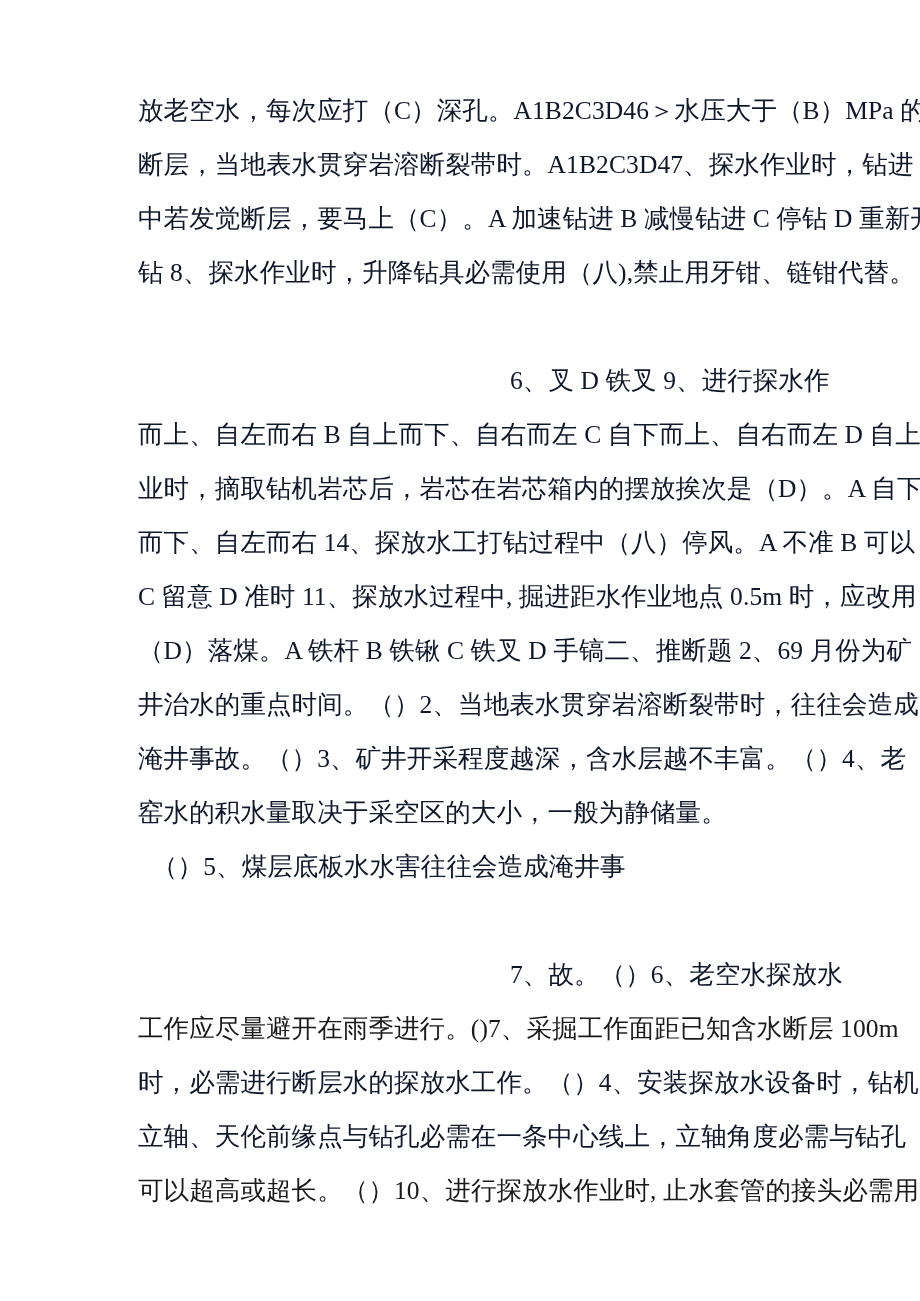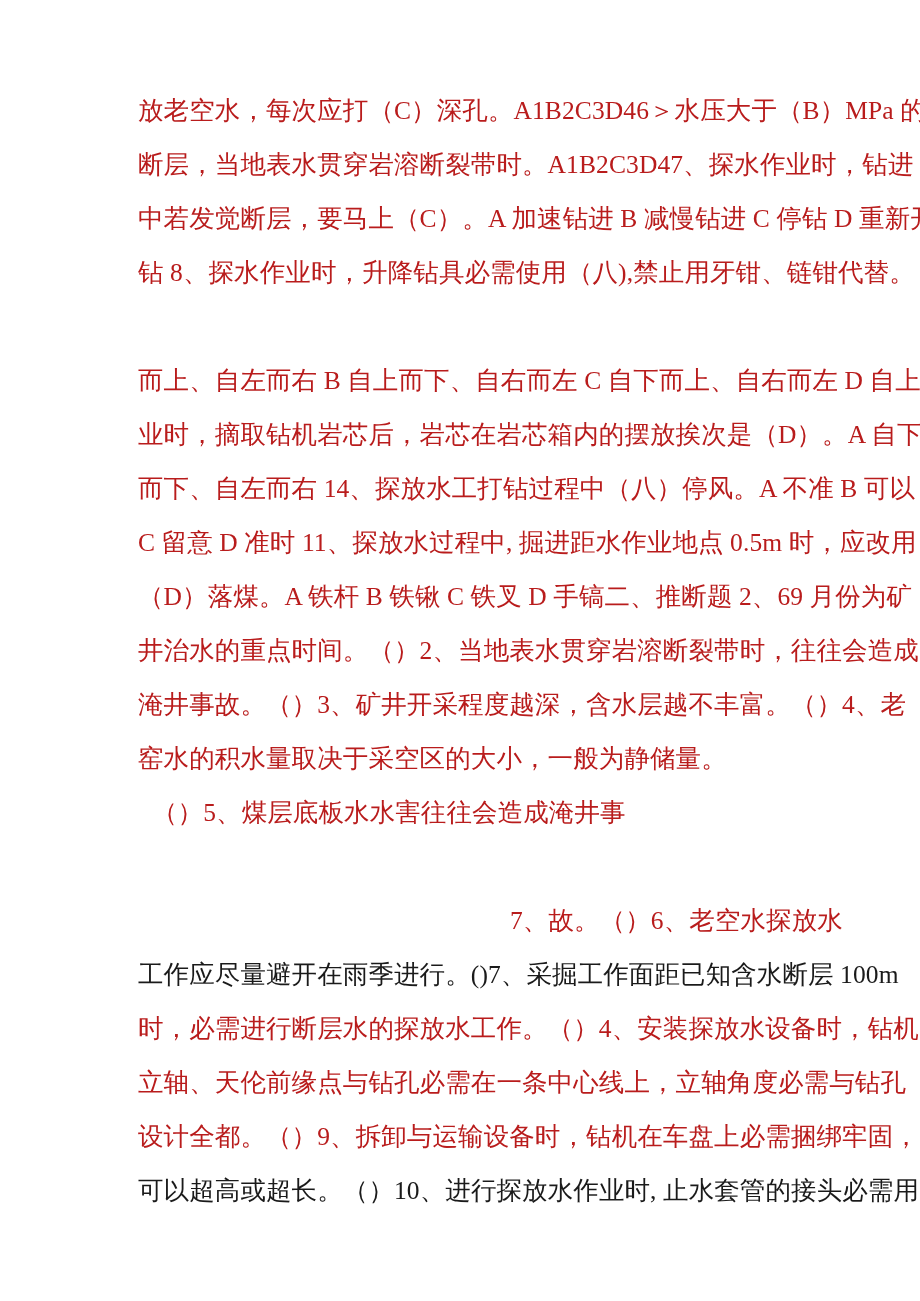--- a/index.html
+++ b/index.html
@@ -31,21 +31,21 @@
     width: 646px;
   }
 
   
   .line {
     font-size: 25.5px;
     line-height: 54px;
     height: 54px;
     white-space: pre;
     letter-spacing: 0.1px;
-    color: #b91c1c;
+    color: #0f172a;
     text-align: left;
   }
 
   
   .line.align-left   { text-align: left; }
 
   
   .line.indent-2     { padding-left: 14px; }
 
   
@@ -61,31 +61,31 @@
 <body>
 
 <div class="page">
   <div class="doc-body">
 
     <div class="line align-left">放老空水，每次应打（C）深孔。A1B2C3D46＞水压大于（B）MPa 的</div>
     <div class="line align-left">断层，当地表水贯穿岩溶断裂带时。A1B2C3D47、探水作业时，钻进</div>
     <div class="line align-left">中若发觉断层，要马上（C）。A 加速钻进 B 减慢钻进 C 停钻 D 重新开</div>
     <div class="line align-left">钻 8、探水作业时，升降钻具必需使用（八),禁止用牙钳、链钳代替。</div>
     <div class="line blank"></div>
+    <div class="line indent-far">6、叉 D 铁叉 9、进行探水作</div>
     <div class="line align-left">而上、自左而右 B 自上而下、自右而左 C 自下而上、自右而左 D 自上</div>
     <div class="line align-left">业时，摘取钻机岩芯后，岩芯在岩芯箱内的摆放挨次是（D）。A 自下</div>
     <div class="line align-left">而下、自左而右 14、探放水工打钻过程中（八）停风。A 不准 B 可以</div>
     <div class="line align-left">C 留意 D 准时 11、探放水过程中, 掘进距水作业地点 0.5m 时，应改用</div>
     <div class="line align-left">（D）落煤。A 铁杆 B 铁锹 C 铁叉 D 手镐二、推断题 2、69 月份为矿</div>
     <div class="line align-left">井治水的重点时间。（）2、当地表水贯穿岩溶断裂带时，往往会造成</div>
     <div class="line align-left">淹井事故。（）3、矿井开采程度越深，含水层越不丰富。（）4、老</div>
     <div class="line align-left">窑水的积水量取决于采空区的大小，一般为静储量。</div>
     <div class="line indent-2">（）5、煤层底板水水害往往会造成淹井事</div>
     <div class="line blank"></div>
     <div class="line indent-far">7、故。（）6、老空水探放水</div>
     <div class="line align-left faint">工作应尽量避开在雨季进行。()7、采掘工作面距已知含水断层 100m</div>
     <div class="line align-left">时，必需进行断层水的探放水工作。（）4、安装探放水设备时，钻机</div>
     <div class="line align-left">立轴、天伦前缘点与钻孔必需在一条中心线上，立轴角度必需与钻孔</div>
-    <div class="line align-left">设计全都。（）9、拆卸与运输设备时，钻机在车盘上必需捆绑牢固，</div>
     <div class="line align-left faint">可以超高或超长。（）10、进行探放水作业时, 止水套管的接头必需用</div>
 
   </div>
 </div>
 
 </body></html>

